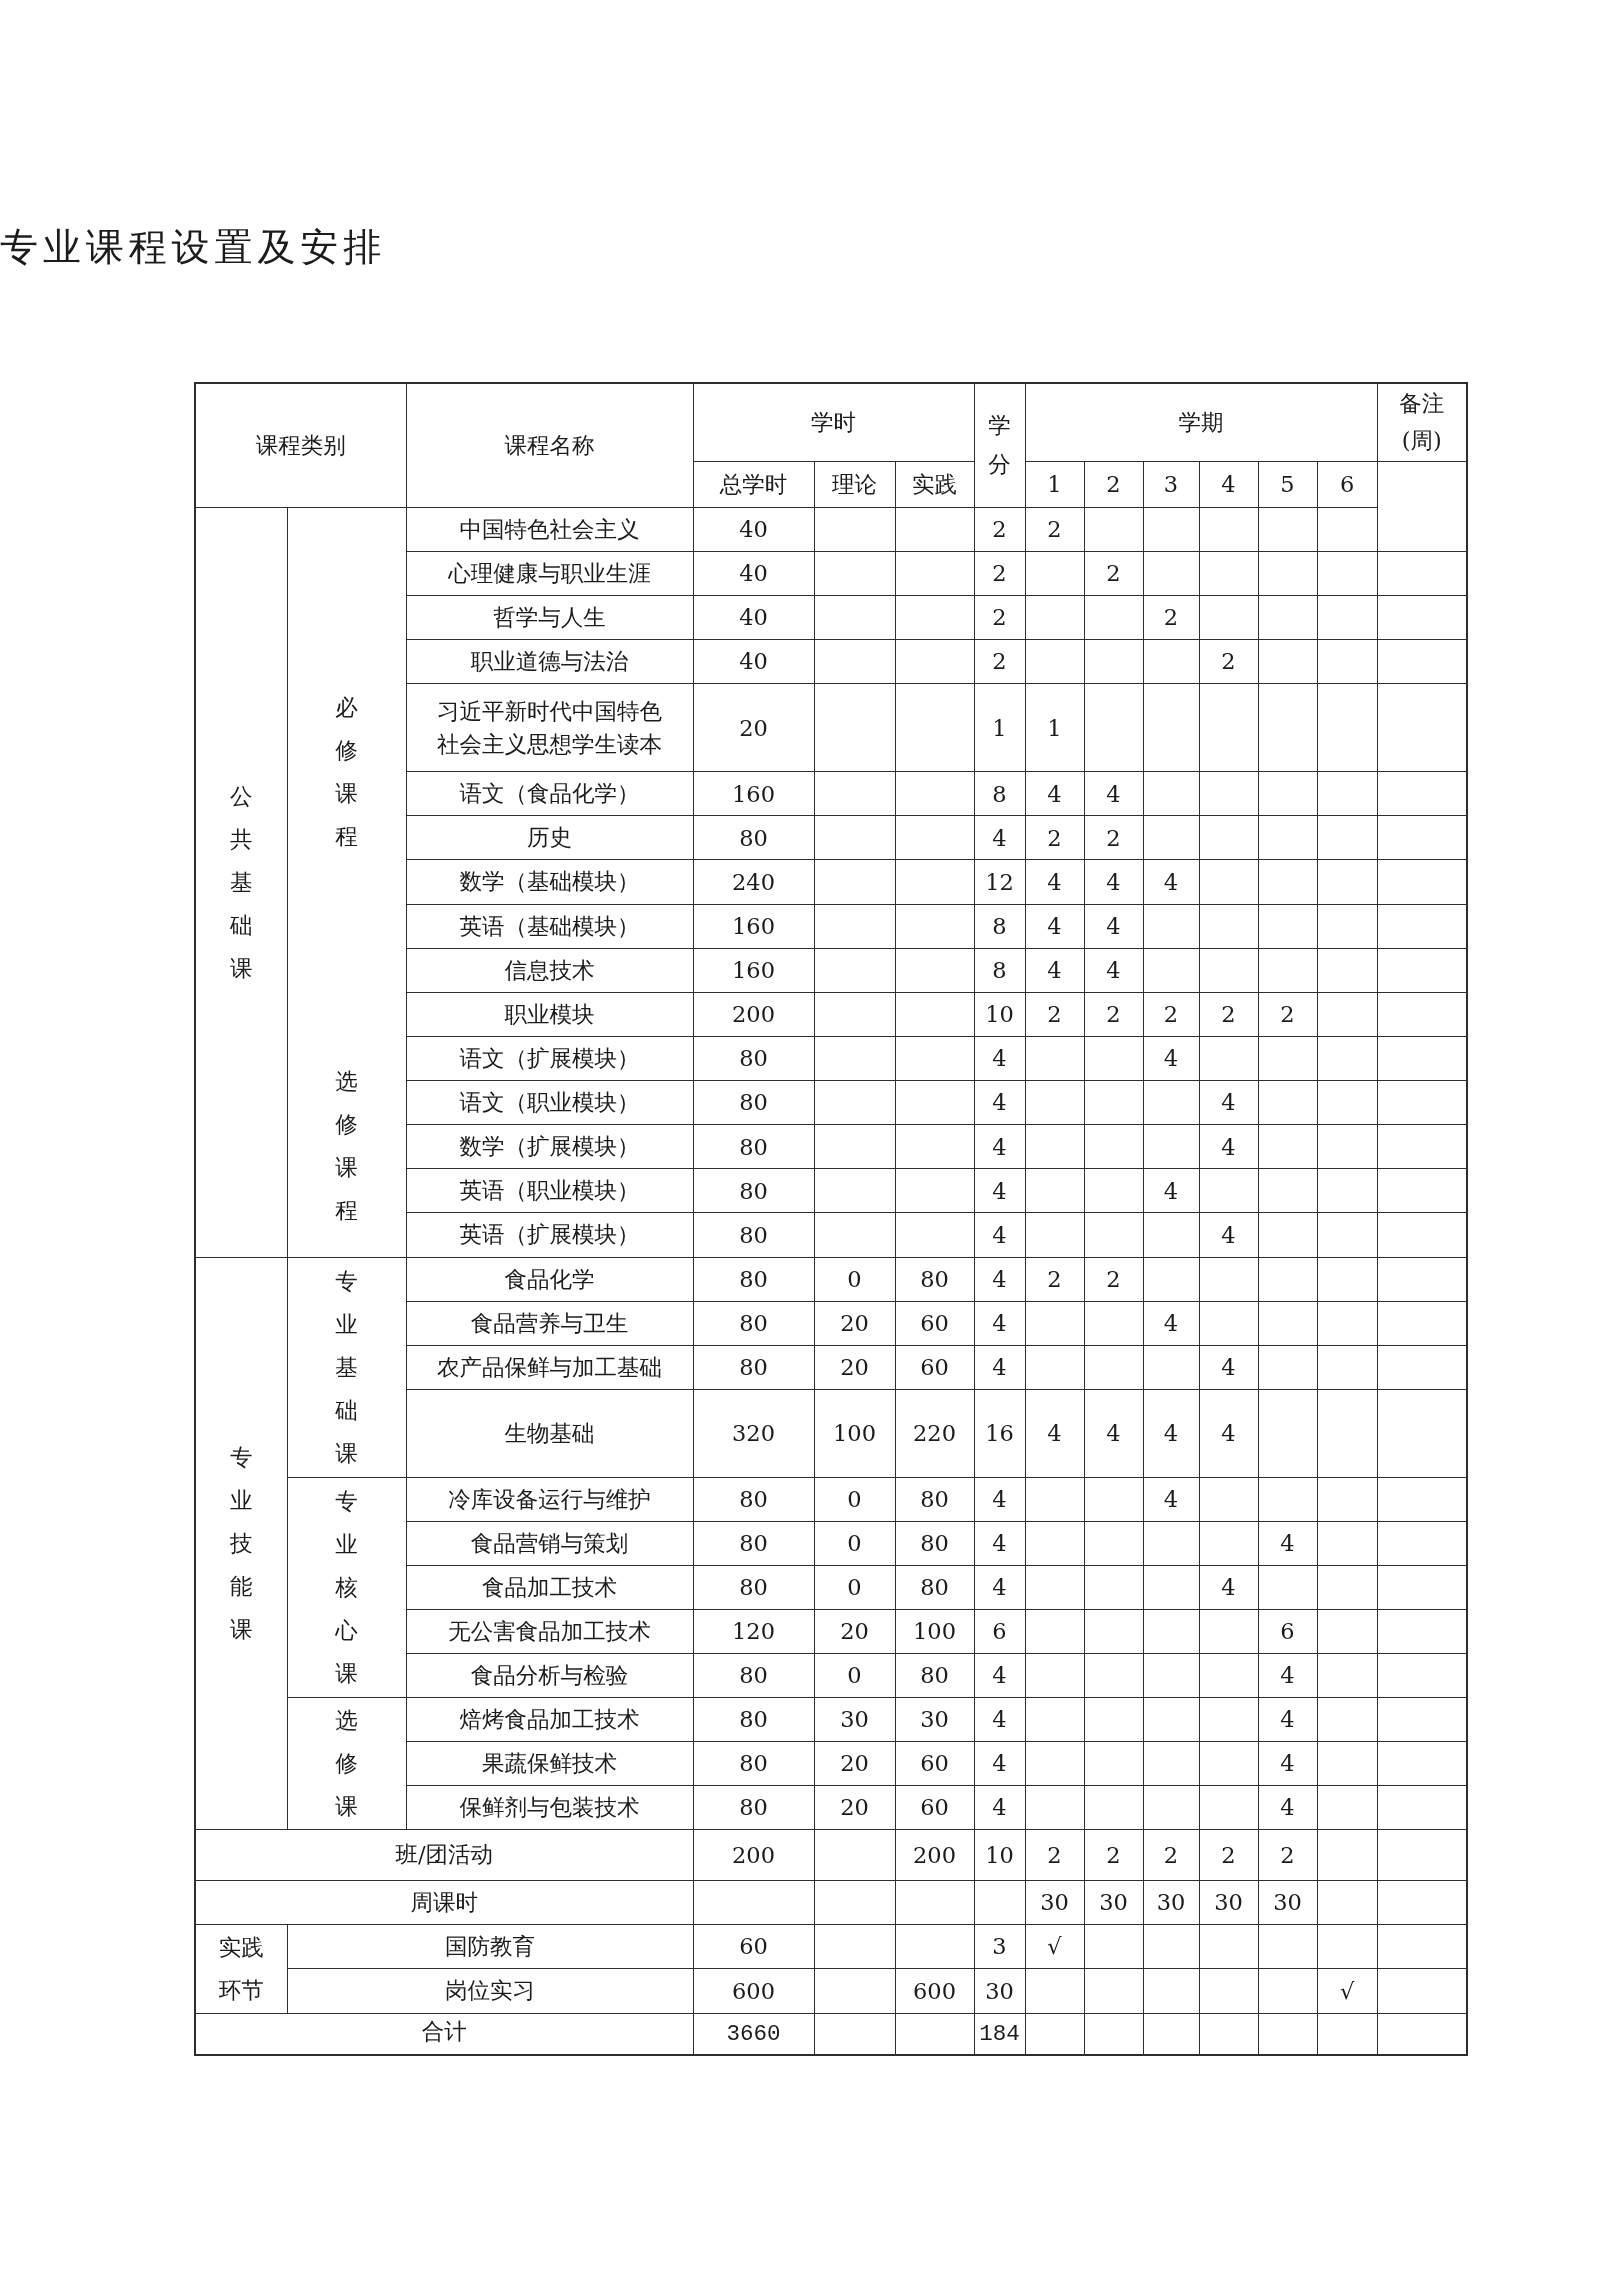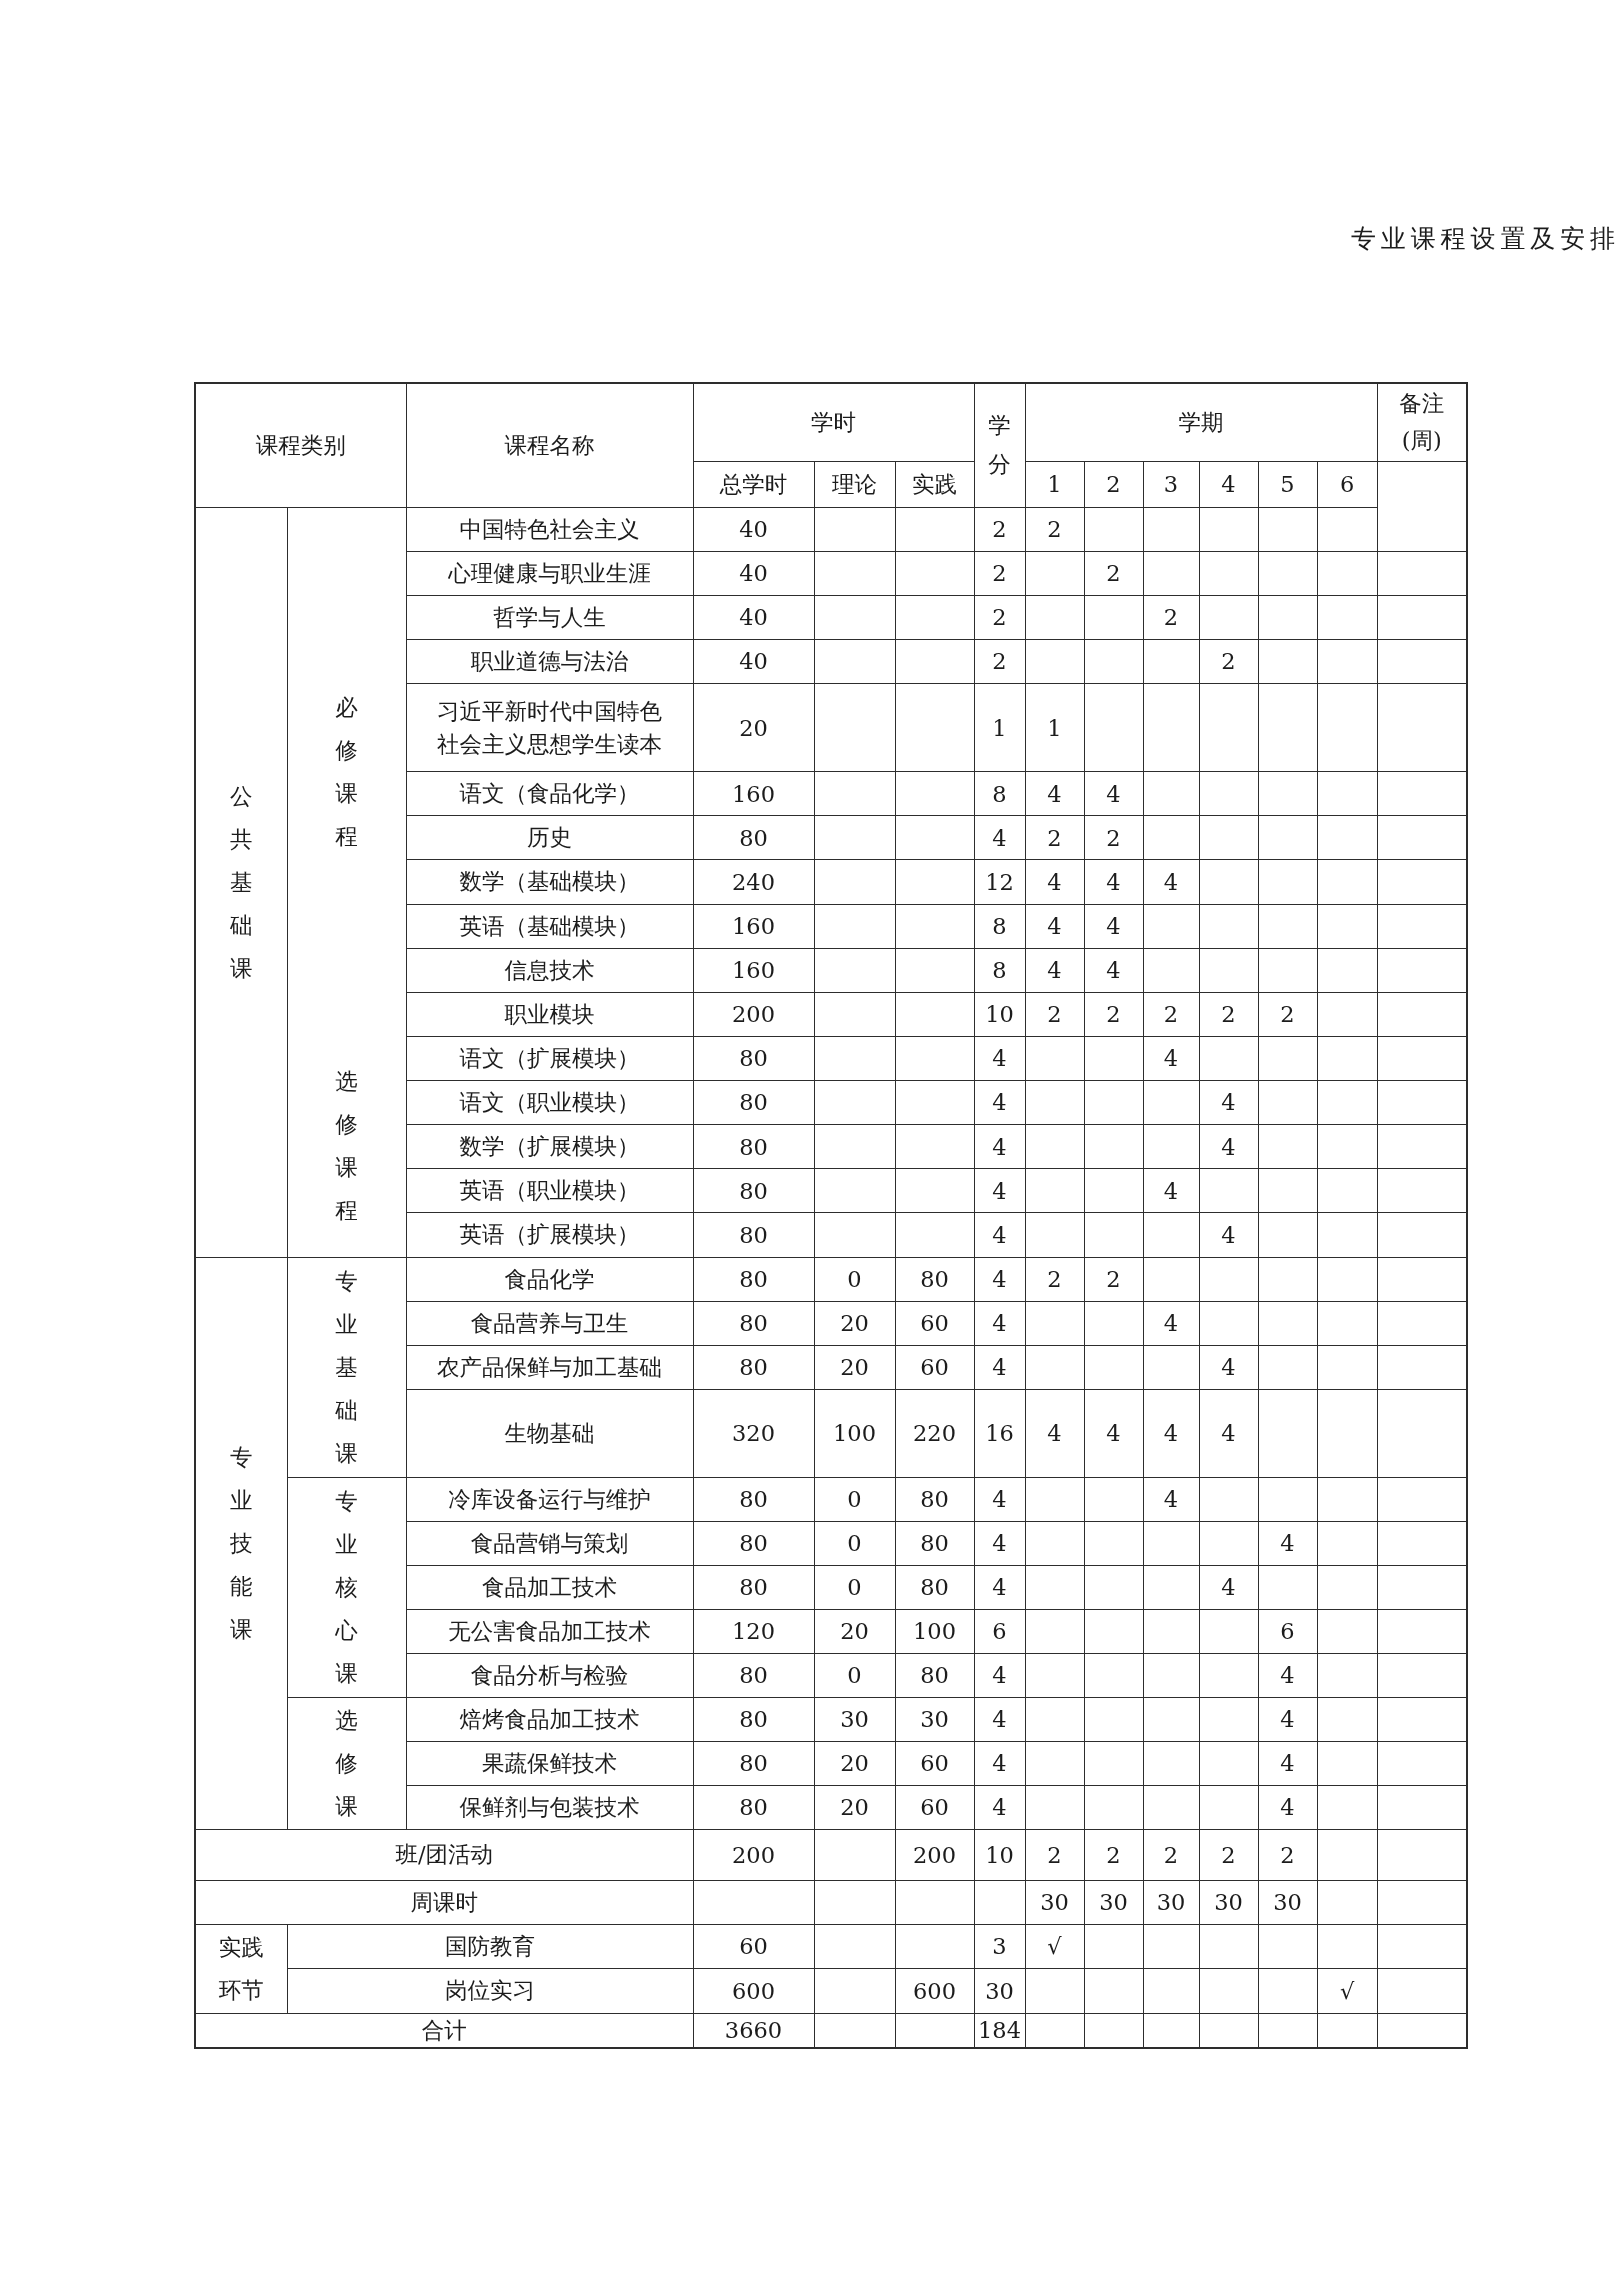--- a/index.html
+++ b/index.html
@@ -6,22 +6,22 @@
   .page{
     position:relative;
     width:1620px;height:2292px;
     background:#ffffff;
     font-family:"DejaVu Serif","Liberation Serif",serif;
     color:#1c1c1c;
     overflow:hidden;
   }
   .doc-title{
     position:absolute;top:222px;left:0;width:100%;
-    text-align:right;
-    font-size:25px;letter-spacing:4.9px;font-weight:400;
+    text-align:left;
+    font-size:38px;letter-spacing:4.9px;font-weight:400;
   }
   table.curriculum{
     position:absolute;left:194px;top:382px;
     width:1271px;
     border-collapse:collapse;table-layout:fixed;
     border:2px solid #2d2d2d;
   }
   table.curriculum td{
     border:1px solid #2d2d2d;
     text-align:center;vertical-align:middle;
@@ -569,21 +569,21 @@
           <td class="k-val">600</td>
           <td class="k-val">30</td>
           <td class="k-val"></td>
           <td class="k-val"></td>
           <td class="k-val"></td>
           <td class="k-val"></td>
           <td class="k-val"></td>
           <td class="k-val">√</td>
           <td class="k-rem"></td>
         </tr>
-        <tr style="height: 34px;">
+        <tr style="height: 42px; font-family: Liberation Mono, monospace;">
           <td colspan="3" class="k-span">合计</td>
           <td class="k-val">3660</td>
           <td class="k-val"></td>
           <td class="k-val"></td>
           <td class="k-val">184</td>
           <td class="k-val"></td>
           <td class="k-val"></td>
           <td class="k-val"></td>
           <td class="k-val"></td>
           <td class="k-val"></td>

